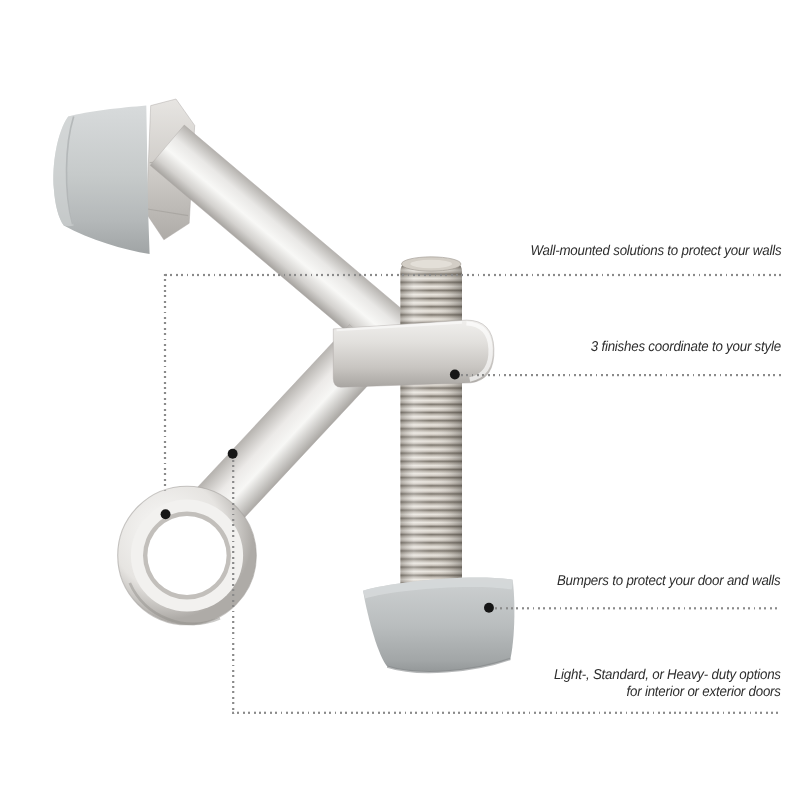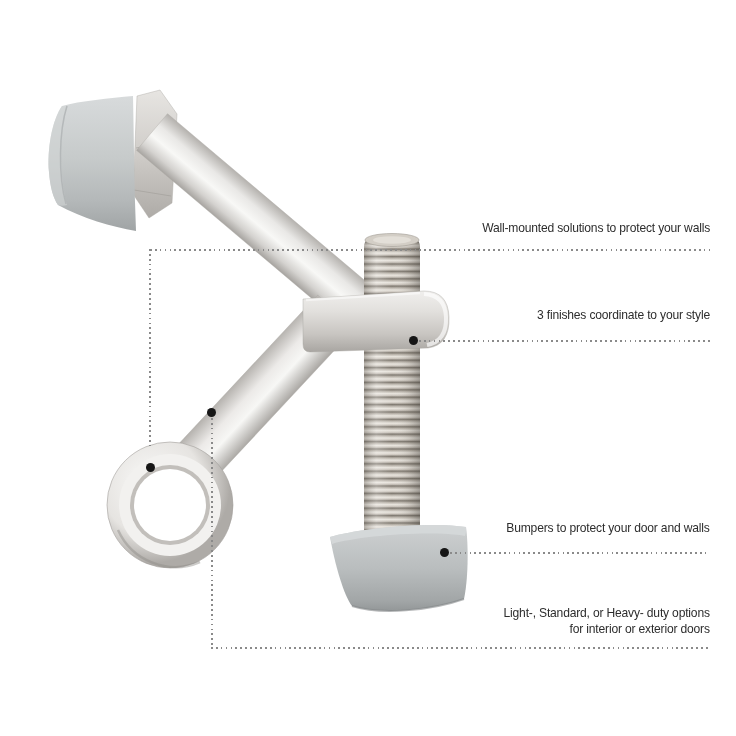--- a/index.html
+++ b/index.html
@@ -1,18 +1,19 @@
 <!DOCTYPE html>
 <html><head>
 <meta charset="utf-8">
 <style>
   html,body{margin:0;padding:0;background:#ffffff;}
   .canvas{
     position:relative;width:736px;height:736px;background:#ffffff;overflow:hidden;
     font-family:"Liberation Sans",sans-serif;
+    font-style:italic;
   }
   .product-svg{position:absolute;left:0;top:0;width:736px;height:736px;}
   .leader{position:absolute;}
   .leader.h{height:2px;background:repeating-linear-gradient(90deg,#8a8a8a 0 1.7px,transparent 1.7px 4.9px);}
   .leader.v{width:2px;background:repeating-linear-gradient(180deg,#8a8a8a 0 1.7px,transparent 1.7px 4.9px);}
   .pointer-dot{
     position:absolute;width:9px;height:9px;border-radius:50%;background:#161616;
   }
   .label{
     position:absolute;right:26px;text-align:right;color:#2d2d2d;

